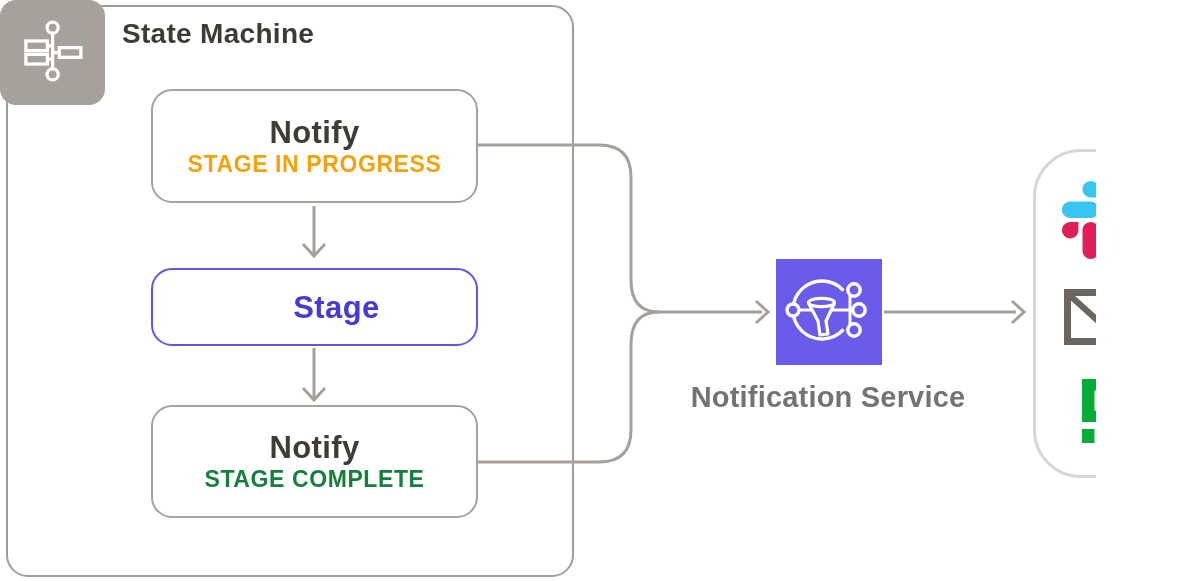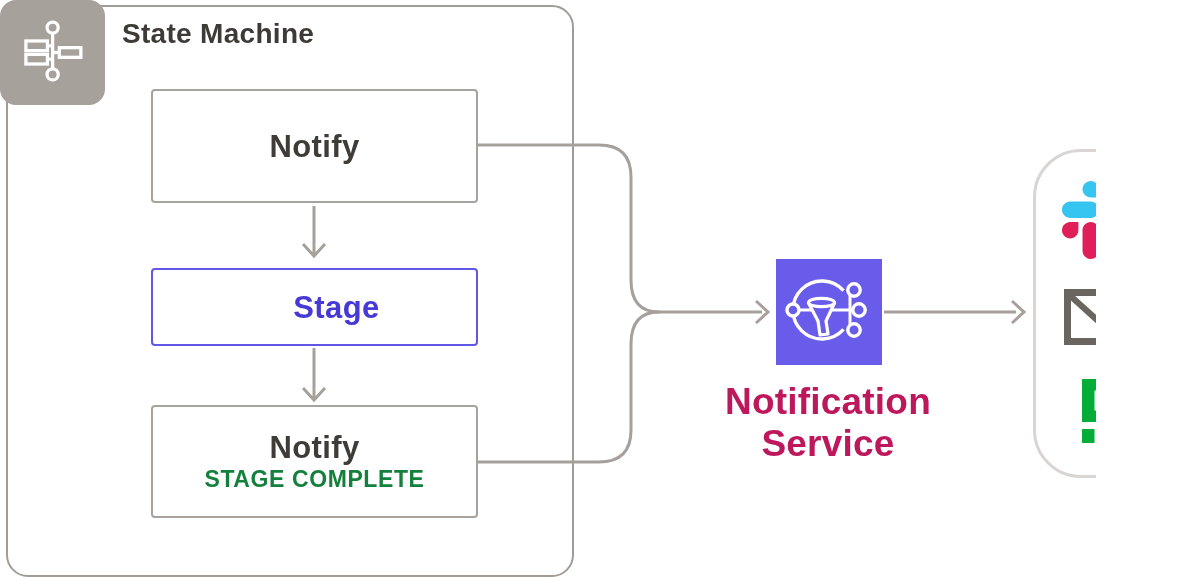--- a/index.html
+++ b/index.html
@@ -19,41 +19,41 @@
     background:#a7a19b; border-radius:16px;
     display:flex; align-items:center; justify-content:center;
   }
   .sm-title {
     position:absolute; left:122px; top:18px;
     font-size:28px; font-weight:700; color:#3e3a36; letter-spacing:0.3px;
   }
   
   .node {
     position:absolute; left:151px; width:327px; background:#ffffff;
-    border:2px solid #a8a29d; border-radius:4px;
+    border:2px solid #a8a29d; border-radius:21px;
     display:flex; flex-direction:column; align-items:center; justify-content:center; gap:5px;
   }
   .node-title { font-size:31px; font-weight:700; color:#3f3b37; letter-spacing:0.4px; line-height:1; }
   .node-sub   { font-size:23px; font-weight:700; letter-spacing:0.6px; line-height:1; }
   #node-notify-1 { top:89px;  height:114px; }
   #node-stage    { top:268px; height:78px;  border-color:#6156e5; }
   #node-notify-2 { top:405px; height:113px; }
   #node-stage .node-title { color:#4639d6;margin-left:44px; }
   .sub-orange { color:#f5a10c; }
   .sub-green  { color:#15803d; }
   
   .wires { position:absolute; left:0; top:0; width:1200px; height:581px; pointer-events:none; }
   
   .sns-tile {
     position:absolute; left:776px; top:259px; width:106px; height:106px;
     background:#6a5ceb; display:flex; align-items:center; justify-content:center;
   }
   .sns-label {
     position:absolute; left:672px; top:381px; width:312px;
-    text-align:center; font-size:37px; font-weight:700; color:#be185d; letter-spacing:0.2px;
+    text-align:center; font-size:29px; font-weight:700; color:#737373; letter-spacing:0.2px;
   }
   
   .pill {
     position:absolute; left:1033px; top:149px; width:135px; height:329px;
     border:3px solid #d8d5d2; border-radius:48px; background:#ffffff;
   }
   .bell-mask {
     position:absolute; left:1124px; top:116px; width:66px; height:66px;
     background:#ffffff; border-radius:50%;
   }
@@ -83,20 +83,21 @@
         <line x1="45" y1="63.5" x2="52" y2="63.5"></line>
         <line x1="52" y1="54.5" x2="61" y2="54.5"></line>
       </svg>
     </span>
   </div>
 
   <div class="sm-title">State Machine</div>
 
   <div class="node" id="node-notify-1">
     <div class="node-title">Notify</div>
+    <div class="node-sub sub-orange">STAGE IN PROGRESS</div>
   </div>
 
   <div class="node" id="node-stage">
     <div class="node-title">Stage</div>
   </div>
 
   <div class="node" id="node-notify-2">
     <div class="node-title">Notify</div>
     <div class="node-sub sub-green">STAGE COMPLETE</div>
   </div>

